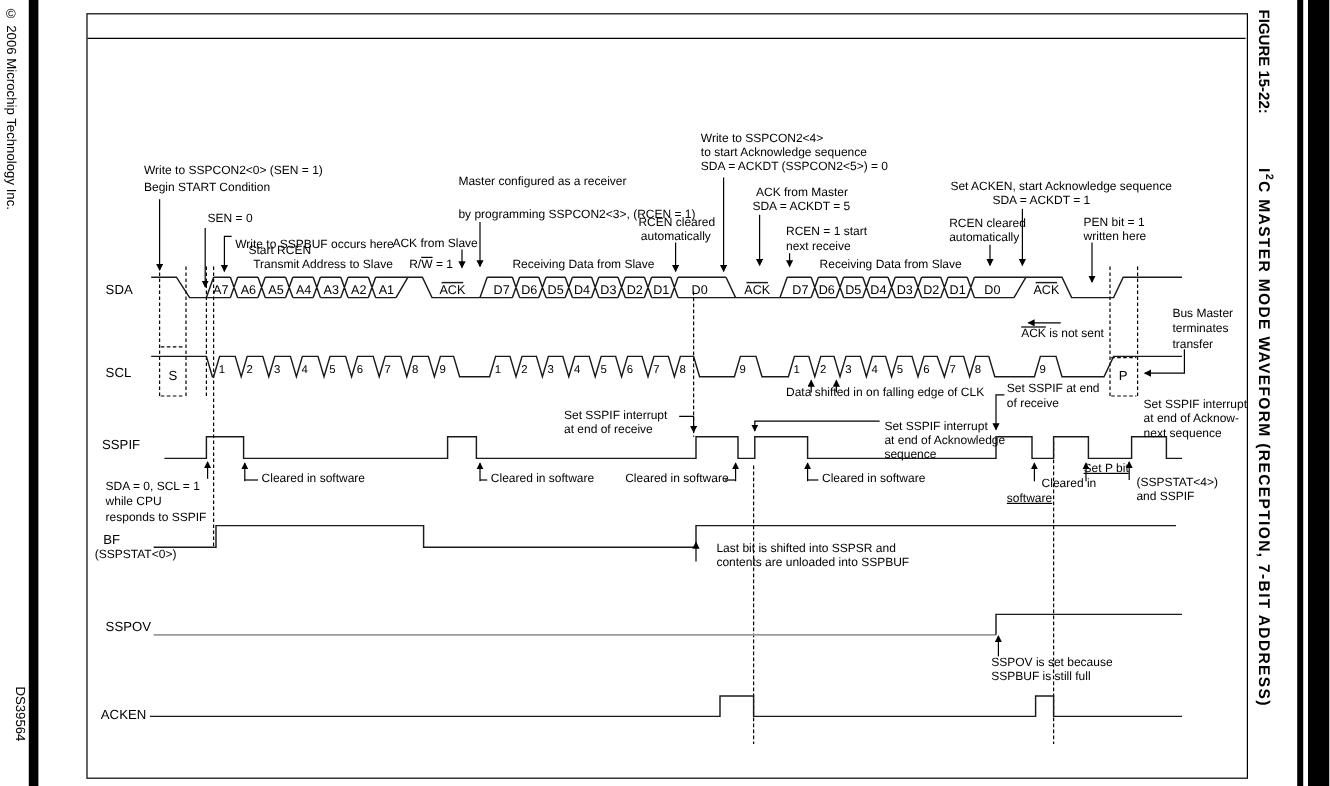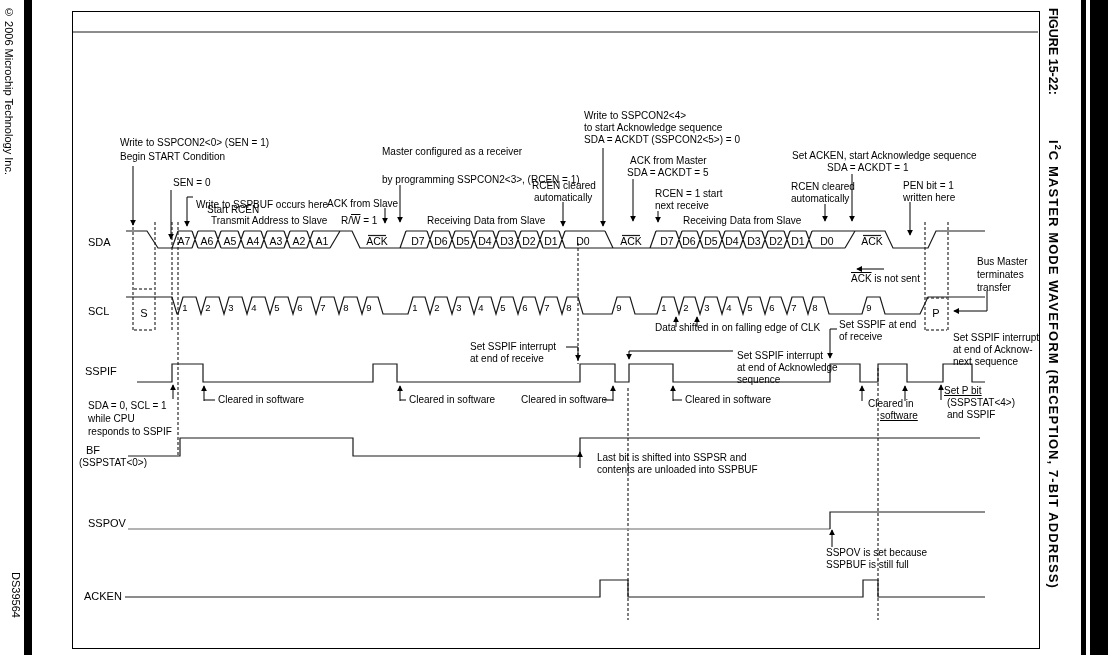--- a/index.html
+++ b/index.html
@@ -215,29 +215,29 @@
   <div class="an" style="left:470px;top:341px;">Set SSPIF interrupt</div>
   <div class="an" style="left:470px;top:353px;">at end of receive</div>
   <div class="an" style="left:737px;top:350px;">Set SSPIF interrupt</div>
   <div class="an" style="left:737px;top:362px;">at end of Acknowledge</div>
   <div class="an" style="left:737px;top:374px;">sequence</div>
   <div class="an" style="left:218px;top:394px;">Cleared in software</div>
   <div class="an" style="left:409px;top:394px;">Cleared in software</div>
   <div class="an" style="left:521px;top:394px;">Cleared in software</div>
   <div class="an" style="left:685px;top:394px;">Cleared in software</div>
   <div class="an" style="left:868px;top:398px;">Cleared in</div>
-  <div class="an" style="left:880px;top:410px;text-decoration:underline;">software</div>
+  <div class="an" style="left:839px;top:410px;text-decoration:underline;">software</div>
   <div class="an" style="left:88px;top:400px;">SDA = 0, SCL = 1</div>
   <div class="an" style="left:88px;top:413px;">while CPU</div>
   <div class="an" style="left:88px;top:426px;">responds to SSPIF</div>
   <div class="an" style="left:839px;top:319px;">Set SSPIF at end</div>
   <div class="an" style="left:839px;top:331px;">of receive</div>
   <div class="an" style="left:953px;top:332px;">Set SSPIF interrupt</div>
   <div class="an" style="left:953px;top:344px;">at end of Acknow-</div>
   <div class="an" style="left:953px;top:356px;">next sequence</div>
-  <div class="an" style="left:944px;top:385px;text-decoration:underline;">Set P bit</div>
+  <div class="an" style="left:903px;top:385px;text-decoration:underline;">Set P bit</div>
   <div class="an" style="left:947px;top:397px;">(SSPSTAT&lt;4&gt;)</div>
   <div class="an" style="left:947px;top:409px;">and SSPIF</div>
   <div class="an" style="left:597px;top:452px;">Last bit is shifted into SSPSR and</div>
   <div class="an" style="left:597px;top:464px;">contents are unloaded into SSPBUF</div>
   <div class="an" style="left:826px;top:547px;text-align:right;">SSPOV is set because</div>
   <div class="an" style="left:826px;top:559px;">SSPBUF is still full</div>
 </div>
 
 </body></html>

